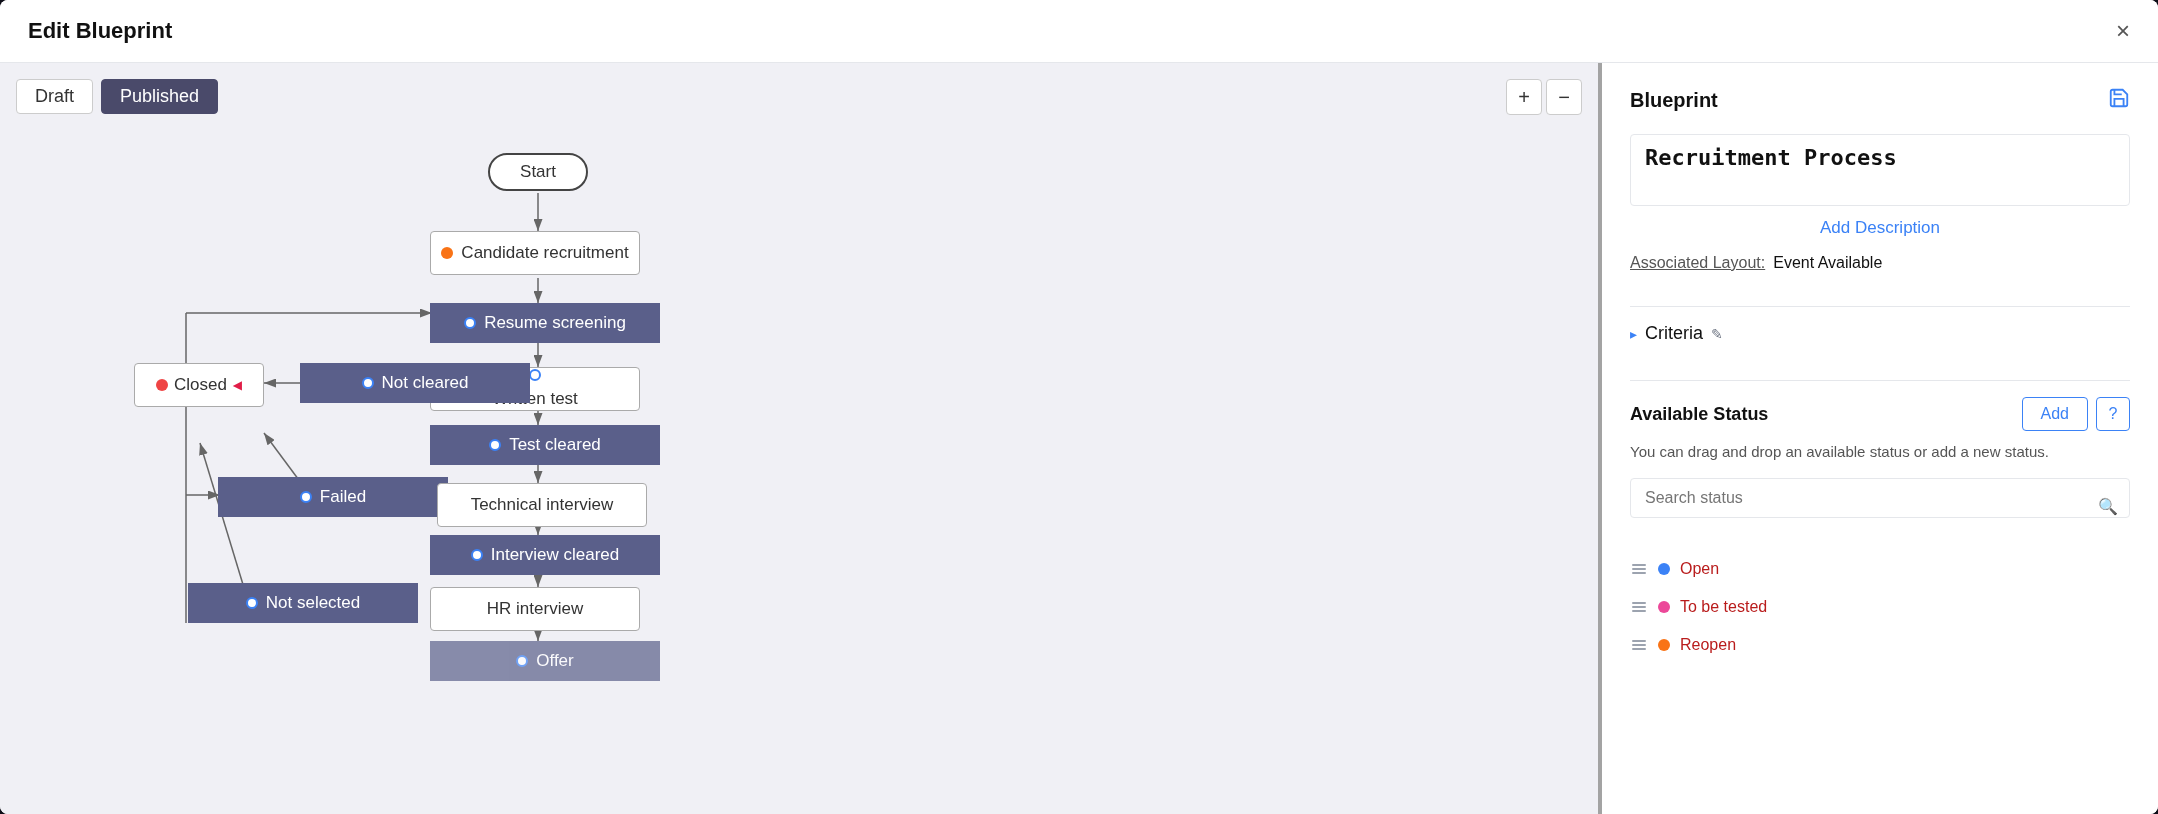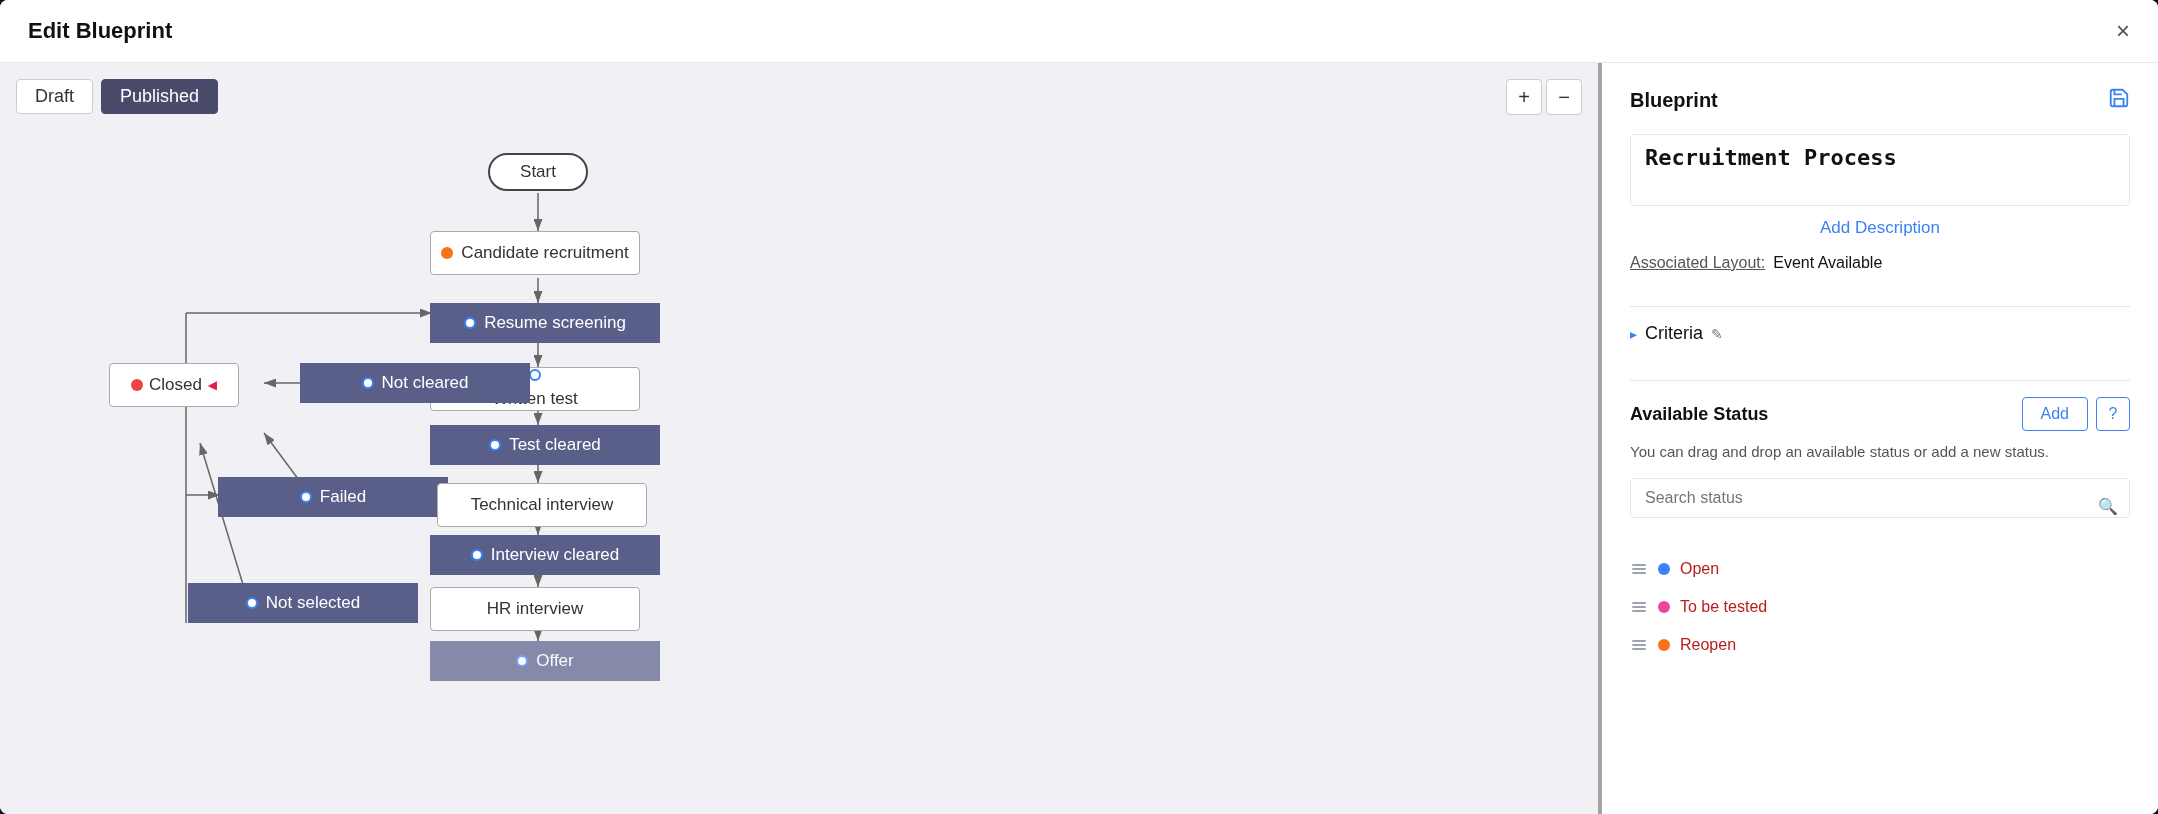--- a/index.html
+++ b/index.html
@@ -451,21 +451,21 @@
         <div class="node node-white" style="left:430px; top:304px;flex-direction:column;">
           <div class="dot dot-blue-outline"></div>
           <span>Written test</span>
         </div>
 
         <div class="node node-dark" style="left:300px; top:300px;">
           <div class="dot dot-blue-outline"></div>
           <span>Not cleared</span>
         </div>
 
-        <div class="node node-closed" style="left:109px; top:300px;">
+        <div class="node node-closed" style="left:134px; top:300px;">
           <div class="dot dot-red"></div>
           <span>Closed</span>
           <span style="color:#e11d48; font-size:12px;">◀</span>
         </div>
 
         <div class="node node-dark" style="left:430px; top:362px;">
           <div class="dot dot-blue-outline"></div>
           <span>Test cleared</span>
         </div>
 

